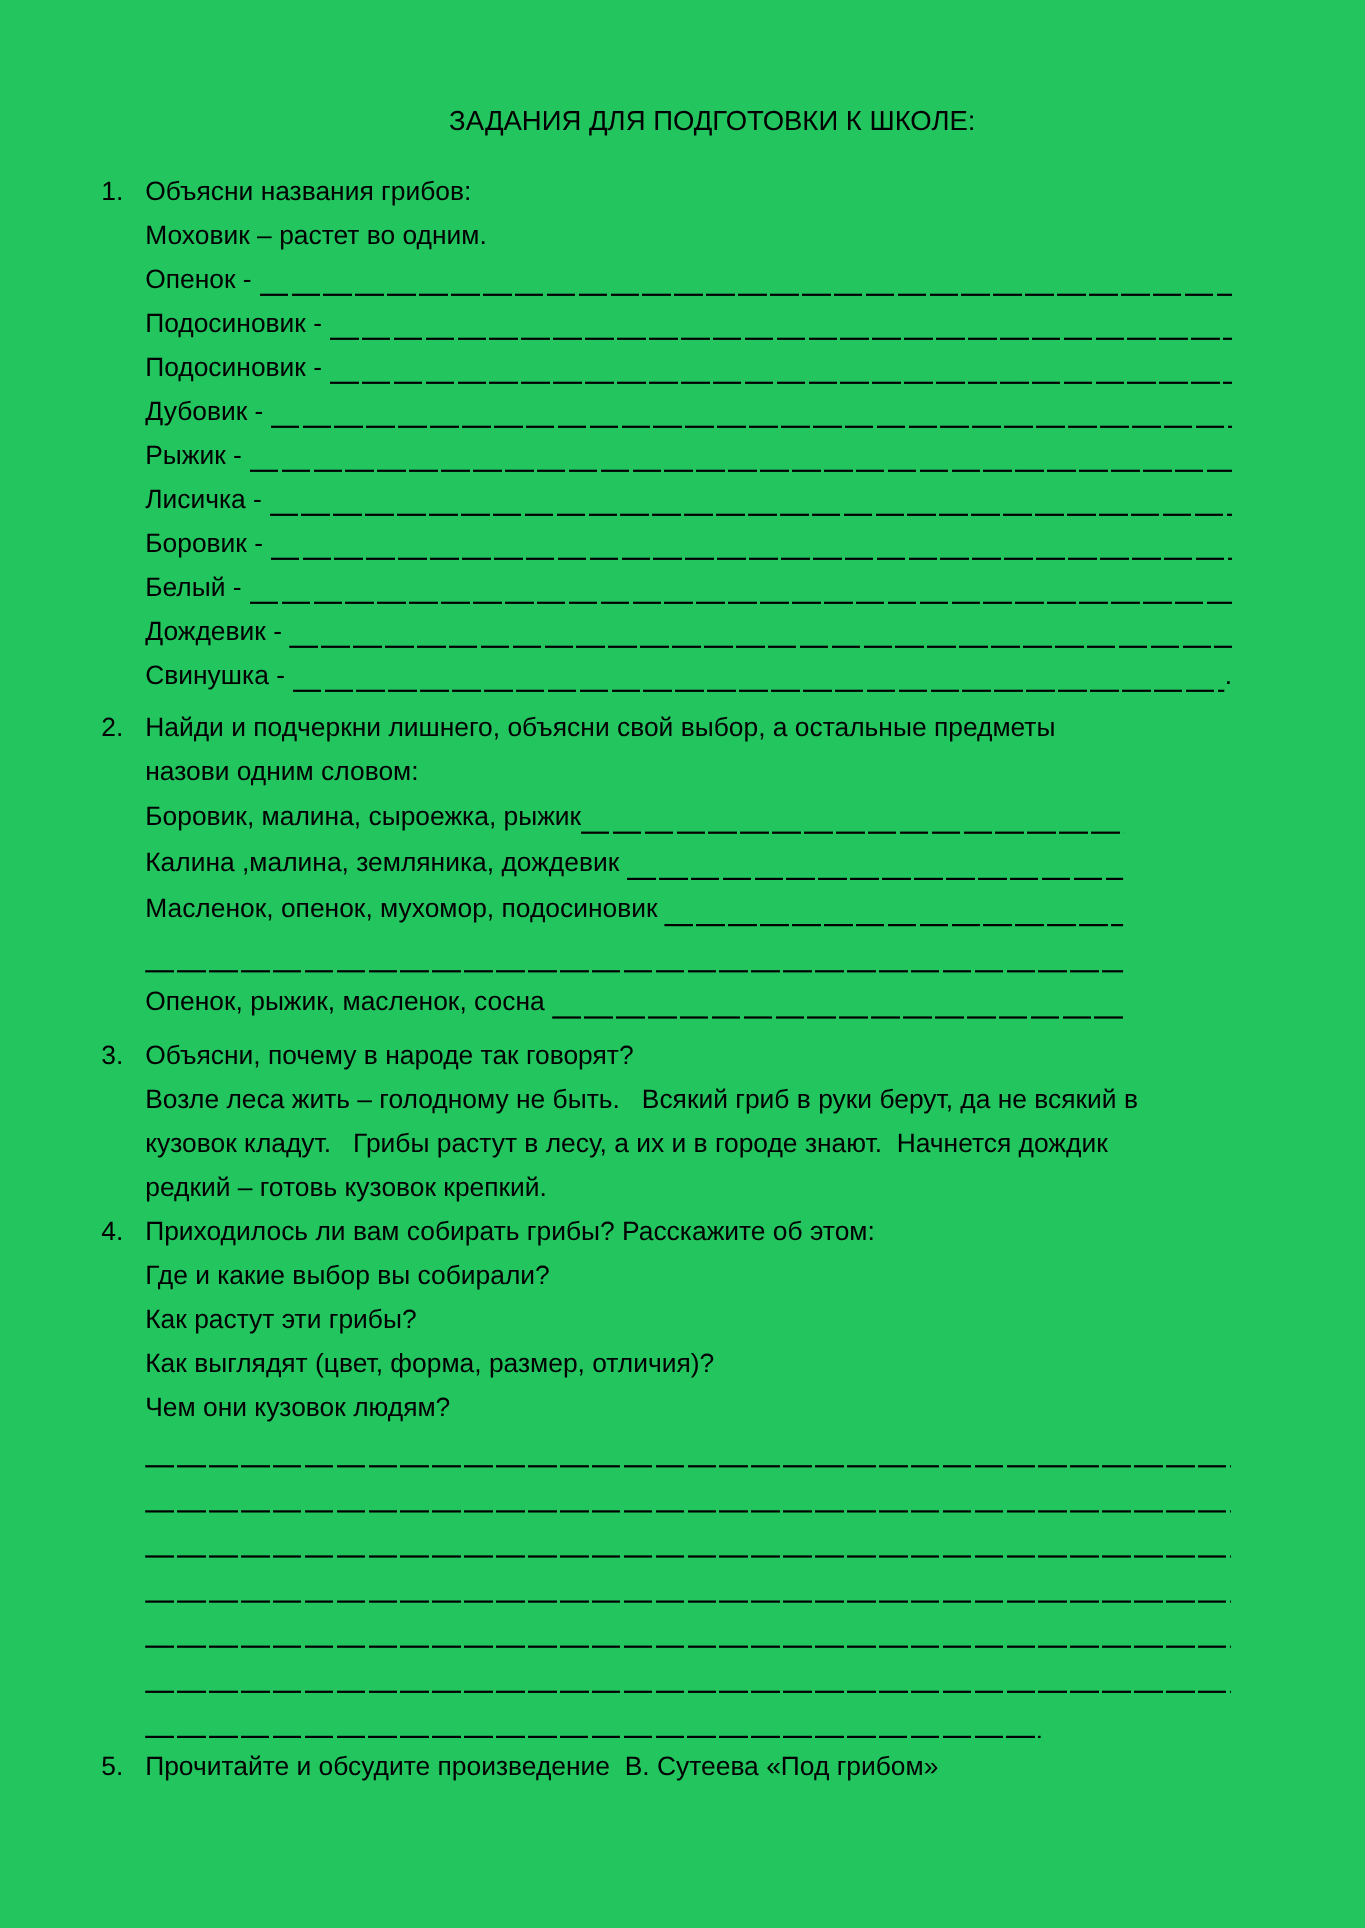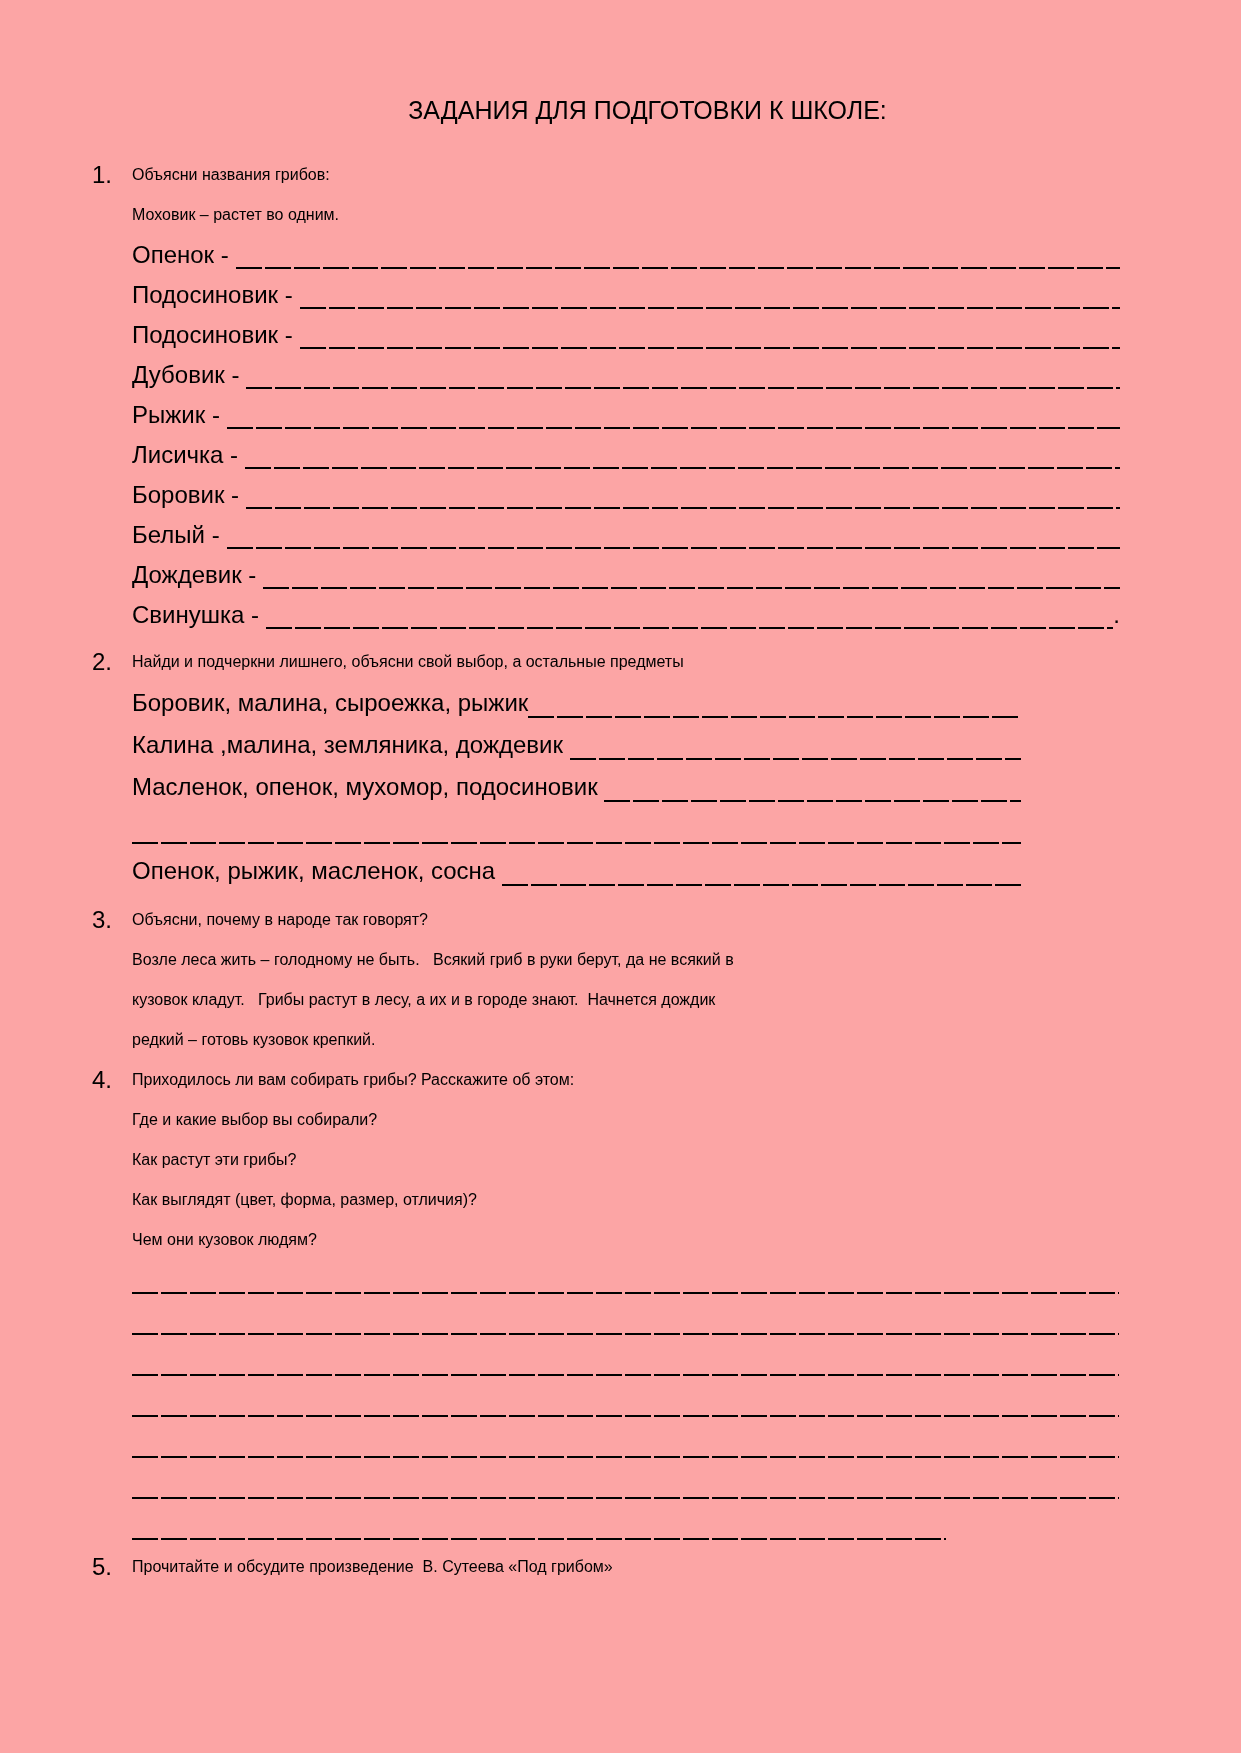--- a/index.html
+++ b/index.html
@@ -5,21 +5,21 @@
   * { margin:0; padding:0; box-sizing:border-box; }
   html,body { background:#ffffff; }
   body {
     width:1241px; height:1753px;
     font-family:"Liberation Sans", sans-serif;
     color:#000;
   }
   .page {
     position:relative;
     width:1241px; height:1753px;
-    background:#fca5a5;
+    background:#22c55e;
     padding-top:90px;
     overflow:hidden;
   }
   .doc-title {
     font-size:25px;
     line-height:40px;
     text-align:center;
     padding-left:54px;          
     white-space:pre;
     margin-bottom:25px;
@@ -31,21 +31,21 @@
   }
   .num {
     flex:none;
     width:40px;
     font-size:24px;
     line-height:40px;
     white-space:pre;
   }
   .body { width:988px; flex:none; }
   .line {
-    font-size:16px;
+    font-size:24px;
     line-height:40px;
     white-space:pre;
   }
   
   .blank-row {
     display:flex;
     height:40px;
     line-height:40px;
     font-size:24px;
     text-align:center;
@@ -135,20 +135,21 @@
         <span class="blank"></span>
         <span class="tail">.</span>
       </div>
     </div>
   </div>
 
   <div class="task t2">
     <div class="num">2.</div>
     <div class="body">
       <div class="line">Найди и подчеркни лишнего, объясни свой выбор, а остальные предметы</div>
+      <div class="line">назови одним словом:</div>
 
       <div class="blank-row">
         <span class="lbl">Боровик, малина, сыроежка, рыжик</span>
         <span class="blank"></span>
       </div>
       <div class="blank-row">
         <span class="lbl">Калина ,малина, земляника, дождевик </span>
         <span class="blank"></span>
       </div>
       <div class="blank-row">

